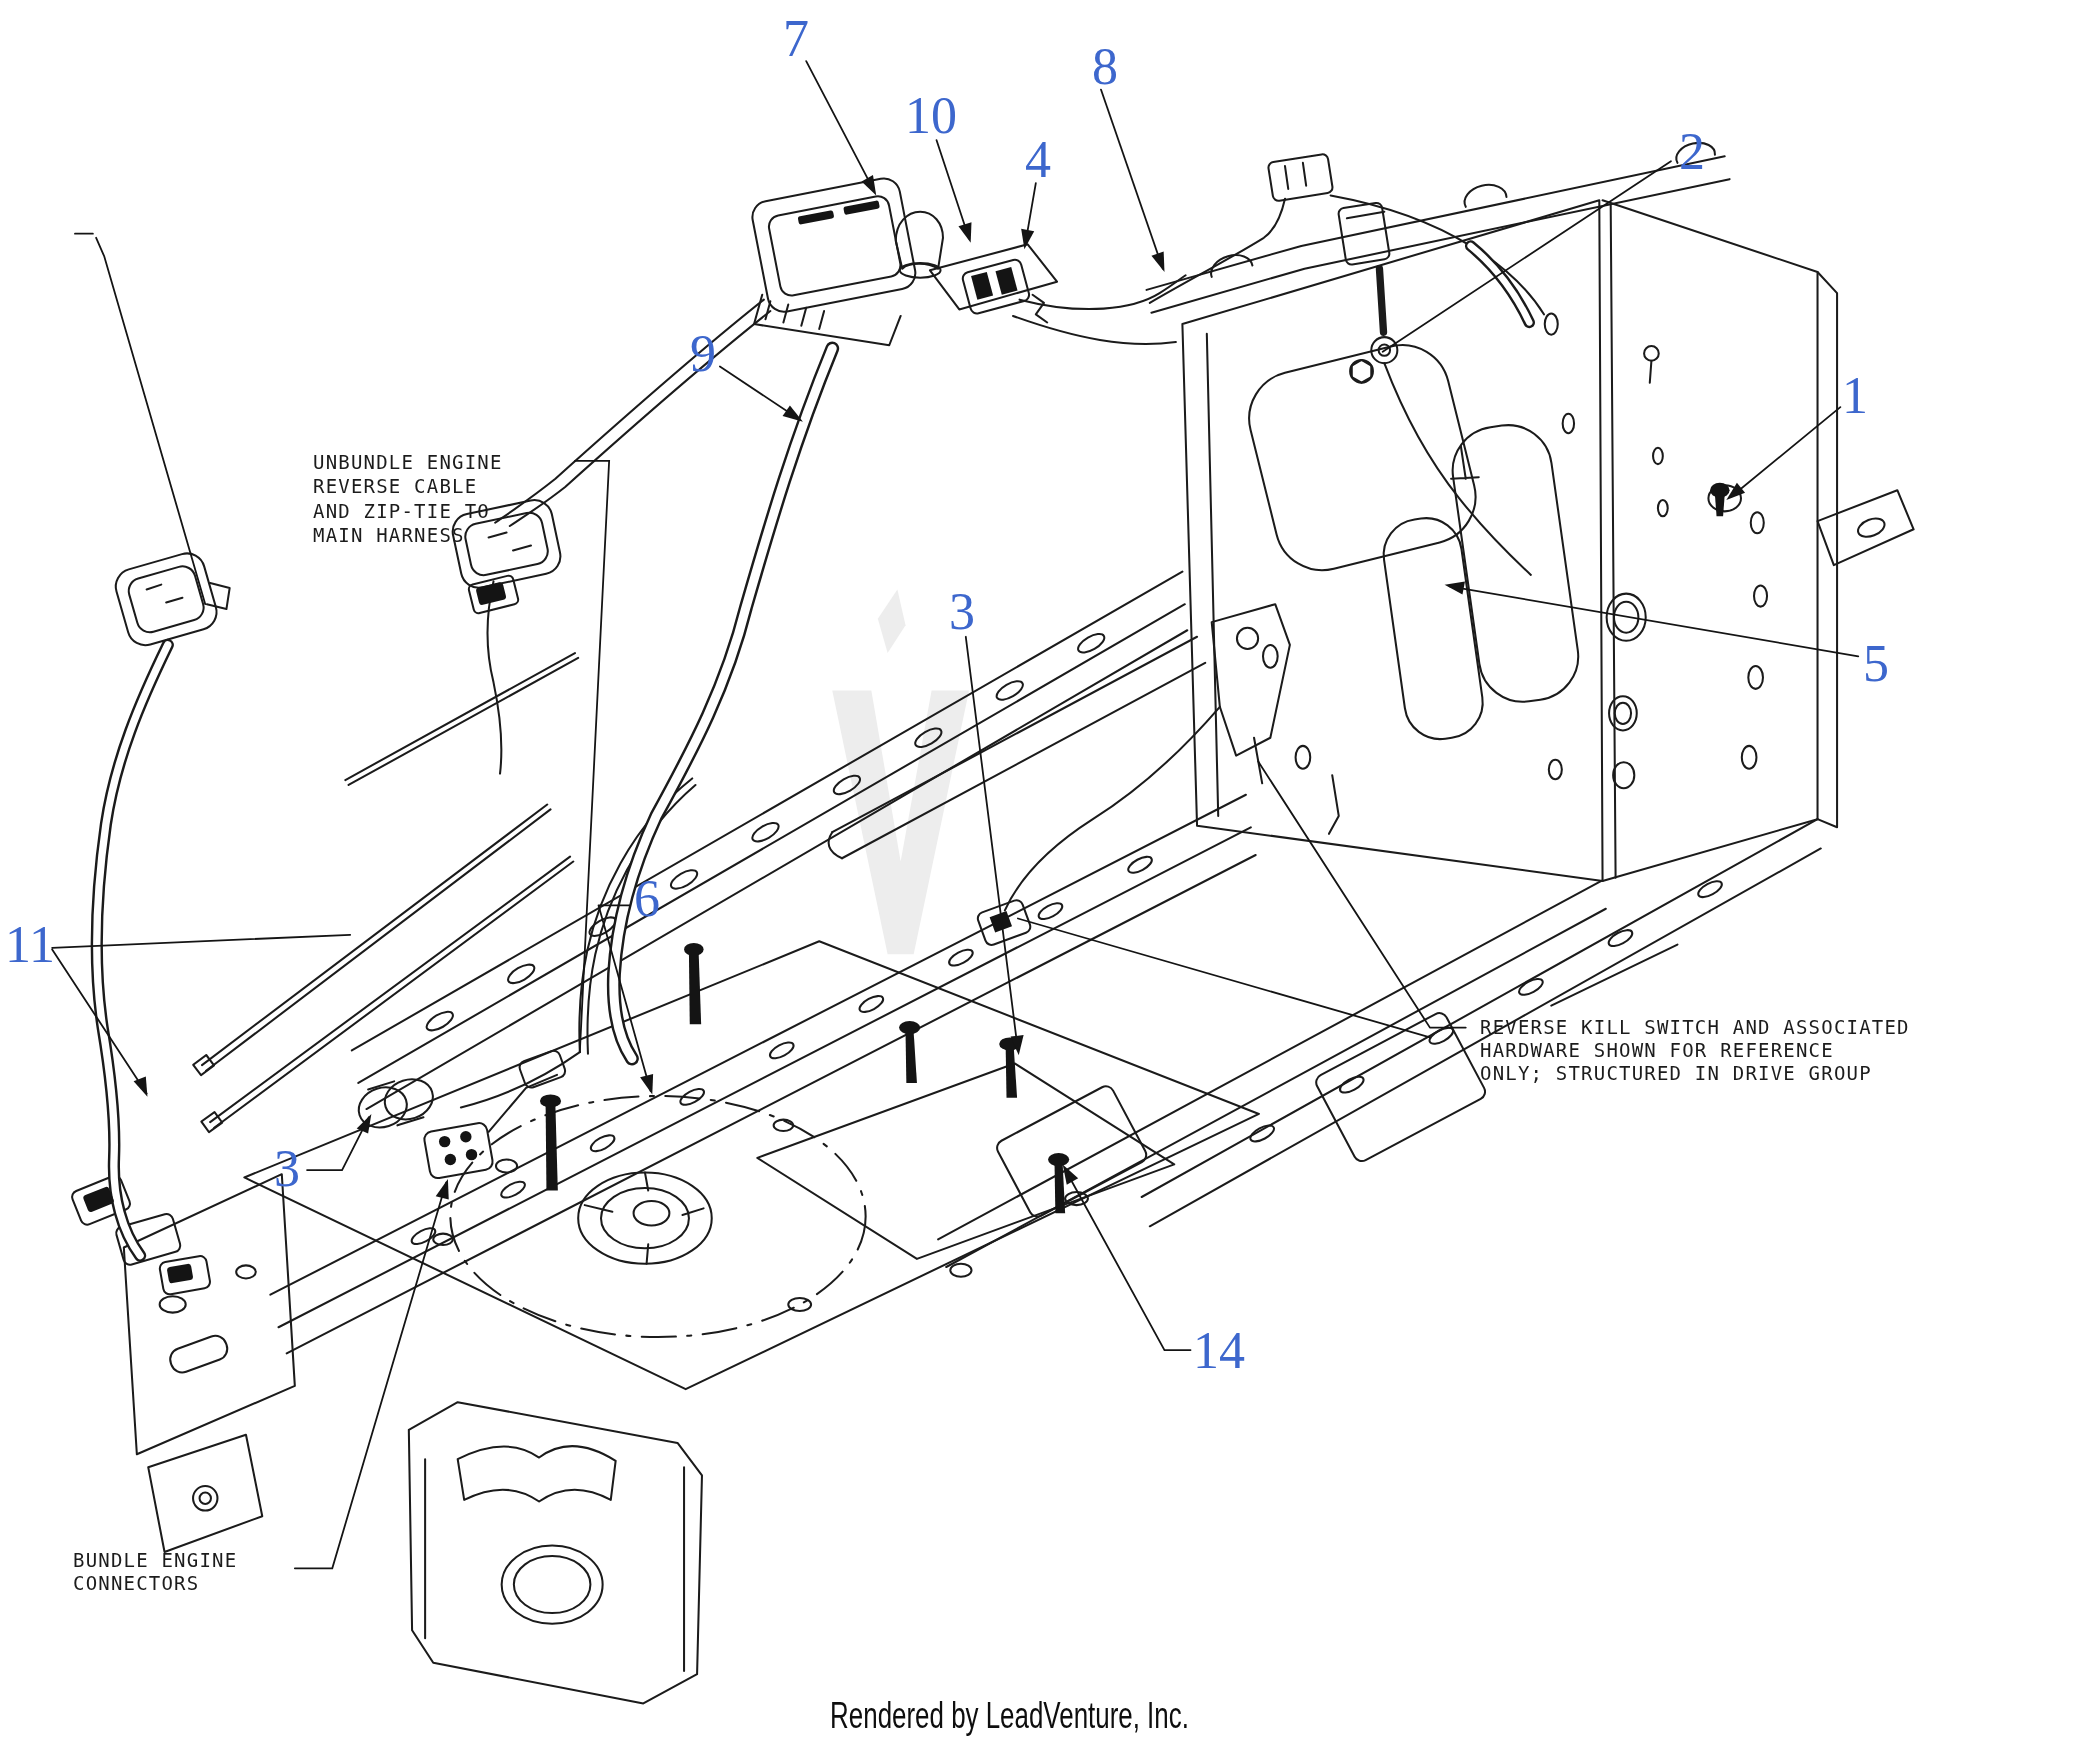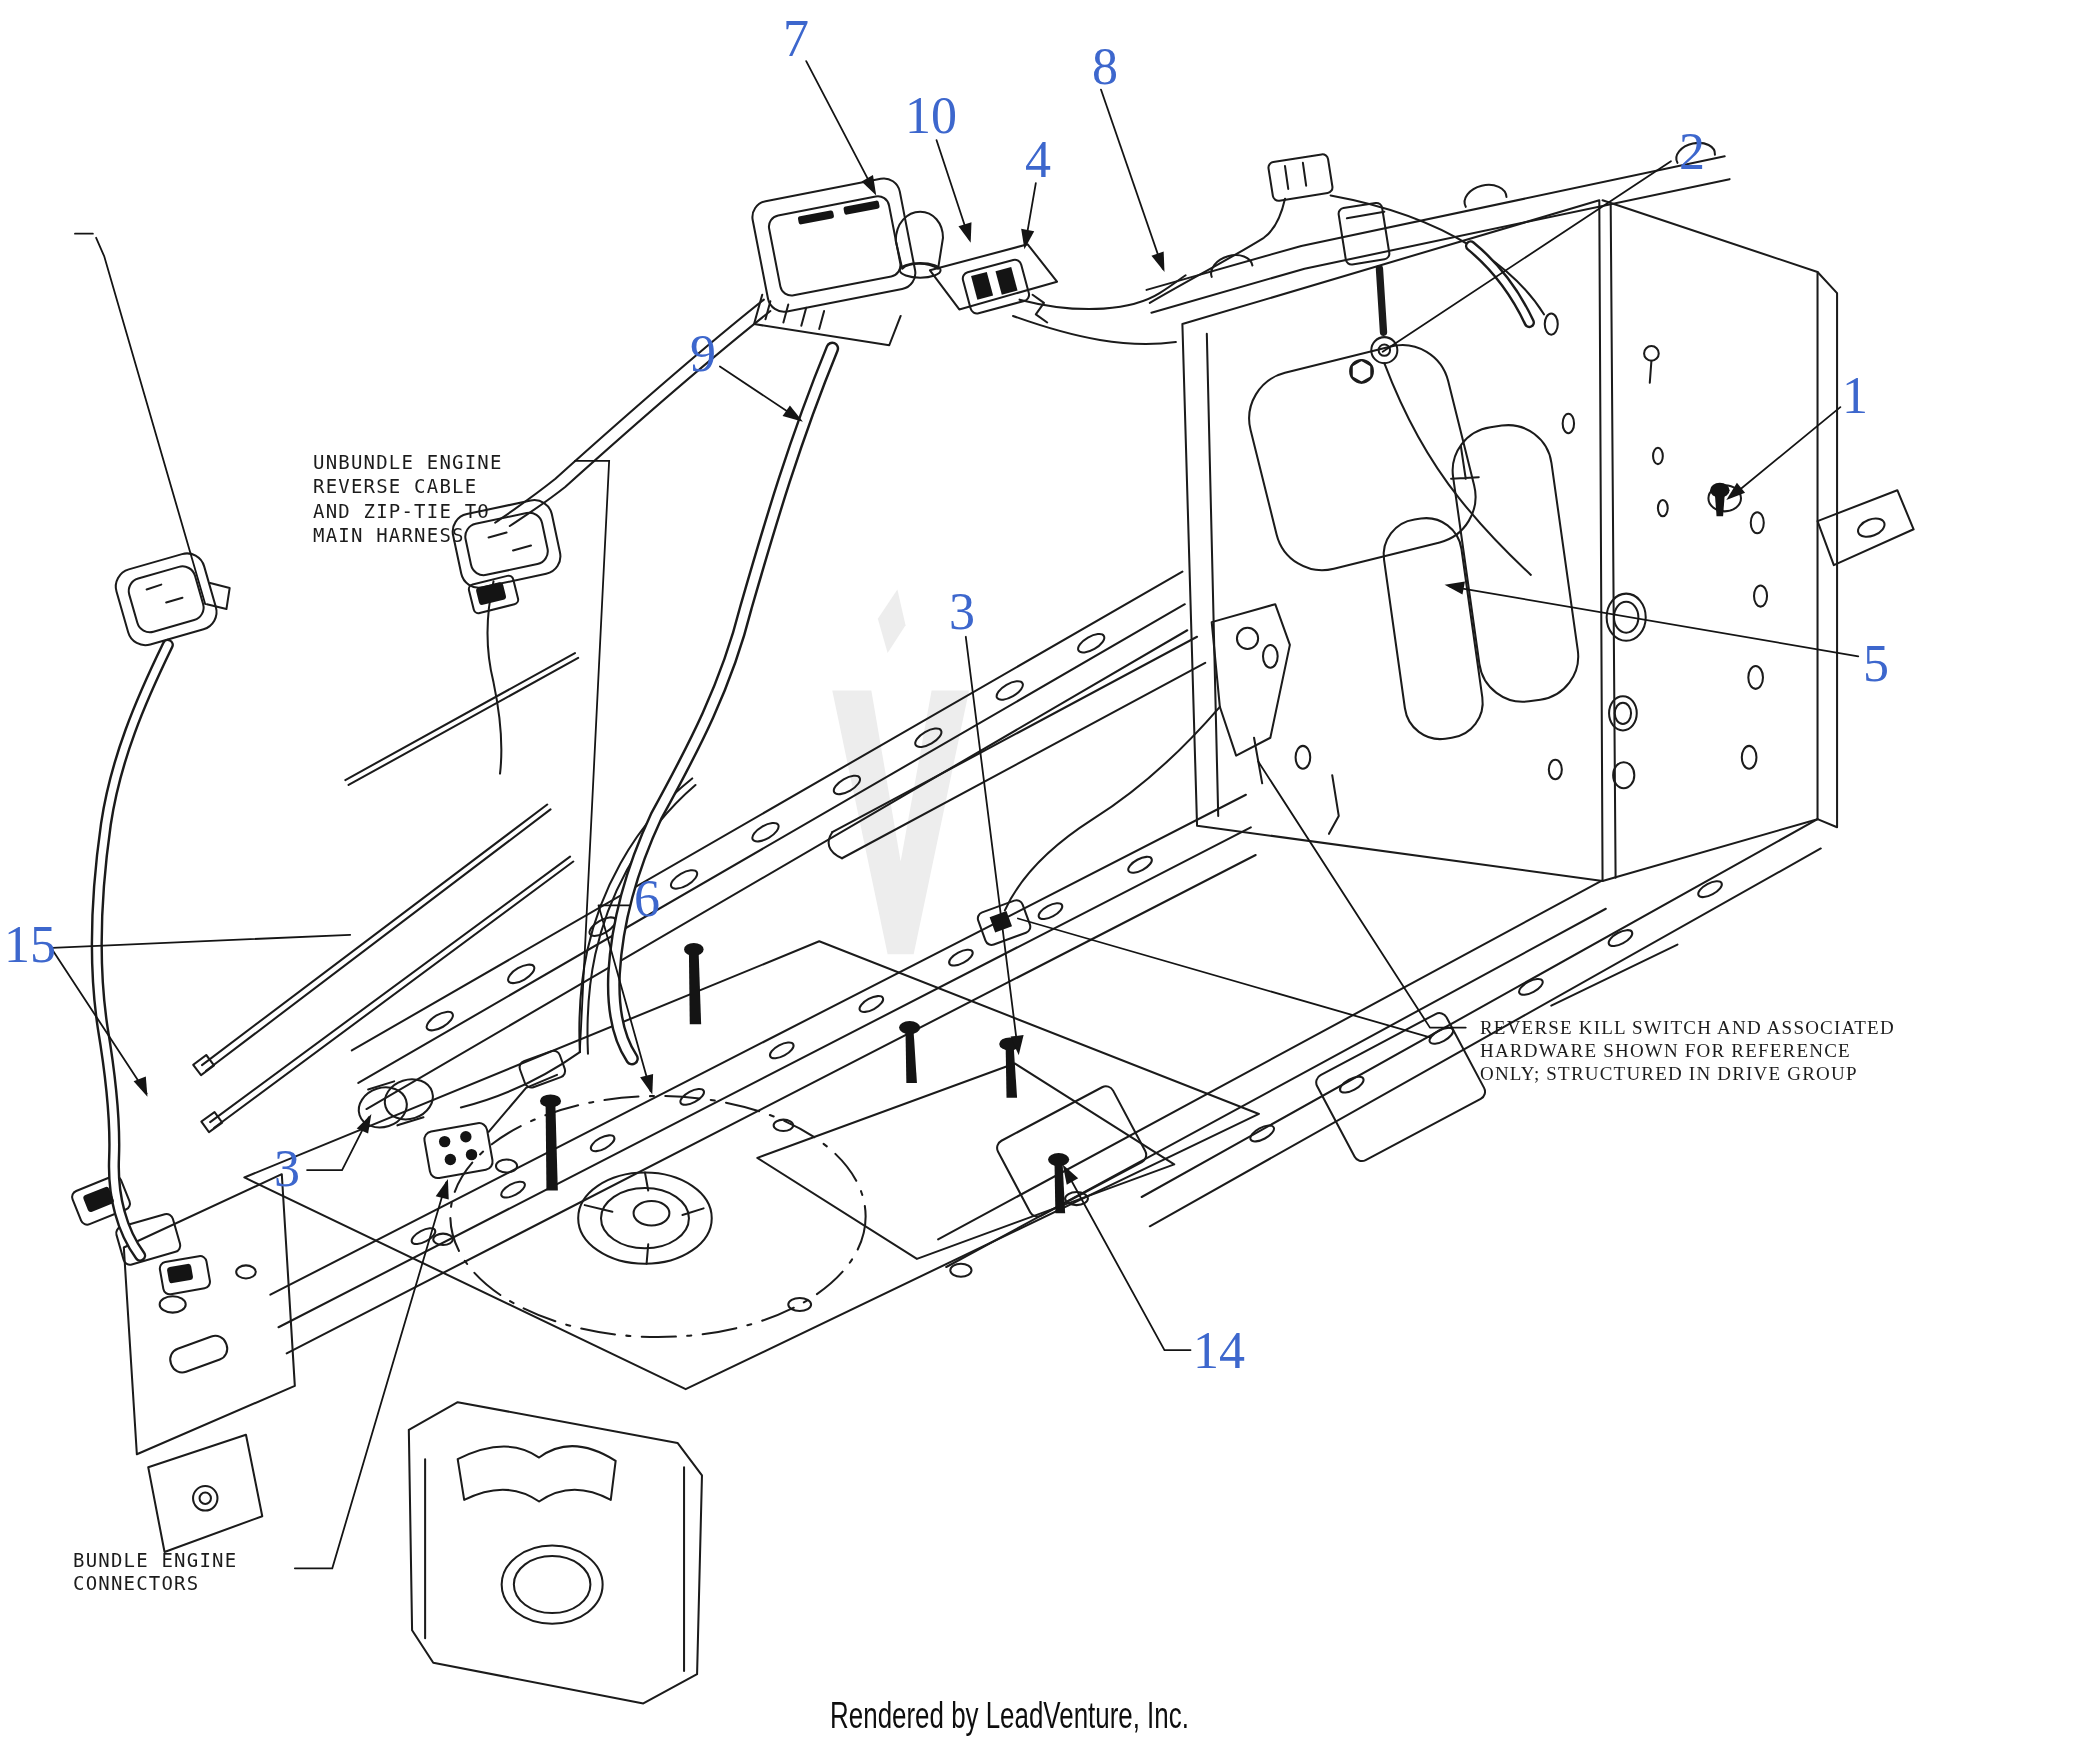--- a/index.html
+++ b/index.html
@@ -286,36 +286,36 @@
     <polygon points="1305,1430 1324,1447 1310,1455"></polygon>
     <polygon points="550,1448 535,1469 551,1473"></polygon>
   </g>
 </svg>
 
 
 <div class="note throttle" style="left:313px;top:450px;">UNBUNDLE ENGINE
 REVERSE CABLE
 AND ZIP-TIE TO
 MAIN HARNESS</div>
-<div class="note" style="left:1480px;top:1016px;font-family:Liberation Serif, serif;">REVERSE KILL SWITCH AND ASSOCIATED
+<div class="note" style="left:1480px;top:1016px;">REVERSE KILL SWITCH AND ASSOCIATED
 HARDWARE SHOWN FOR REFERENCE
 ONLY; STRUCTURED IN DRIVE GROUP</div>
 <div class="note" style="left:55px;top:1549px;margin-left:18px;">BUNDLE ENGINE
 CONNECTORS</div>
 
 <div class="callout" style="left:1855px;top:396px;">1</div>
 <div class="callout" style="left:1692px;top:152px;">2</div>
 <div class="callout" style="left:962px;top:612px;">3</div>
 <div class="callout" style="left:1038px;top:160px;">4</div>
 <div class="callout" style="left:1876px;top:664px;">5</div>
 <div class="callout" style="left:647px;top:899px;">6</div>
 <div class="callout" style="left:796px;top:39px;">7</div>
 <div class="callout" style="left:1105px;top:67px;">8</div>
 <div class="callout" style="left:703px;top:354px;">9</div>
 <div class="callout" style="left:931px;top:116px;">10</div>
 <div class="callout" style="left:287px;top:1169px;">3</div>
-<div class="callout" style="left:30px;top:945px;">15</div>
+<div class="callout" style="left:30px;top:945px;">11</div>
 <div class="callout" style="left:1219px;top:1351px;">14</div>
 
 <div class="footer">Rendered by LeadVenture, Inc.</div>
 
 </div>
 
 
 </body></html>

